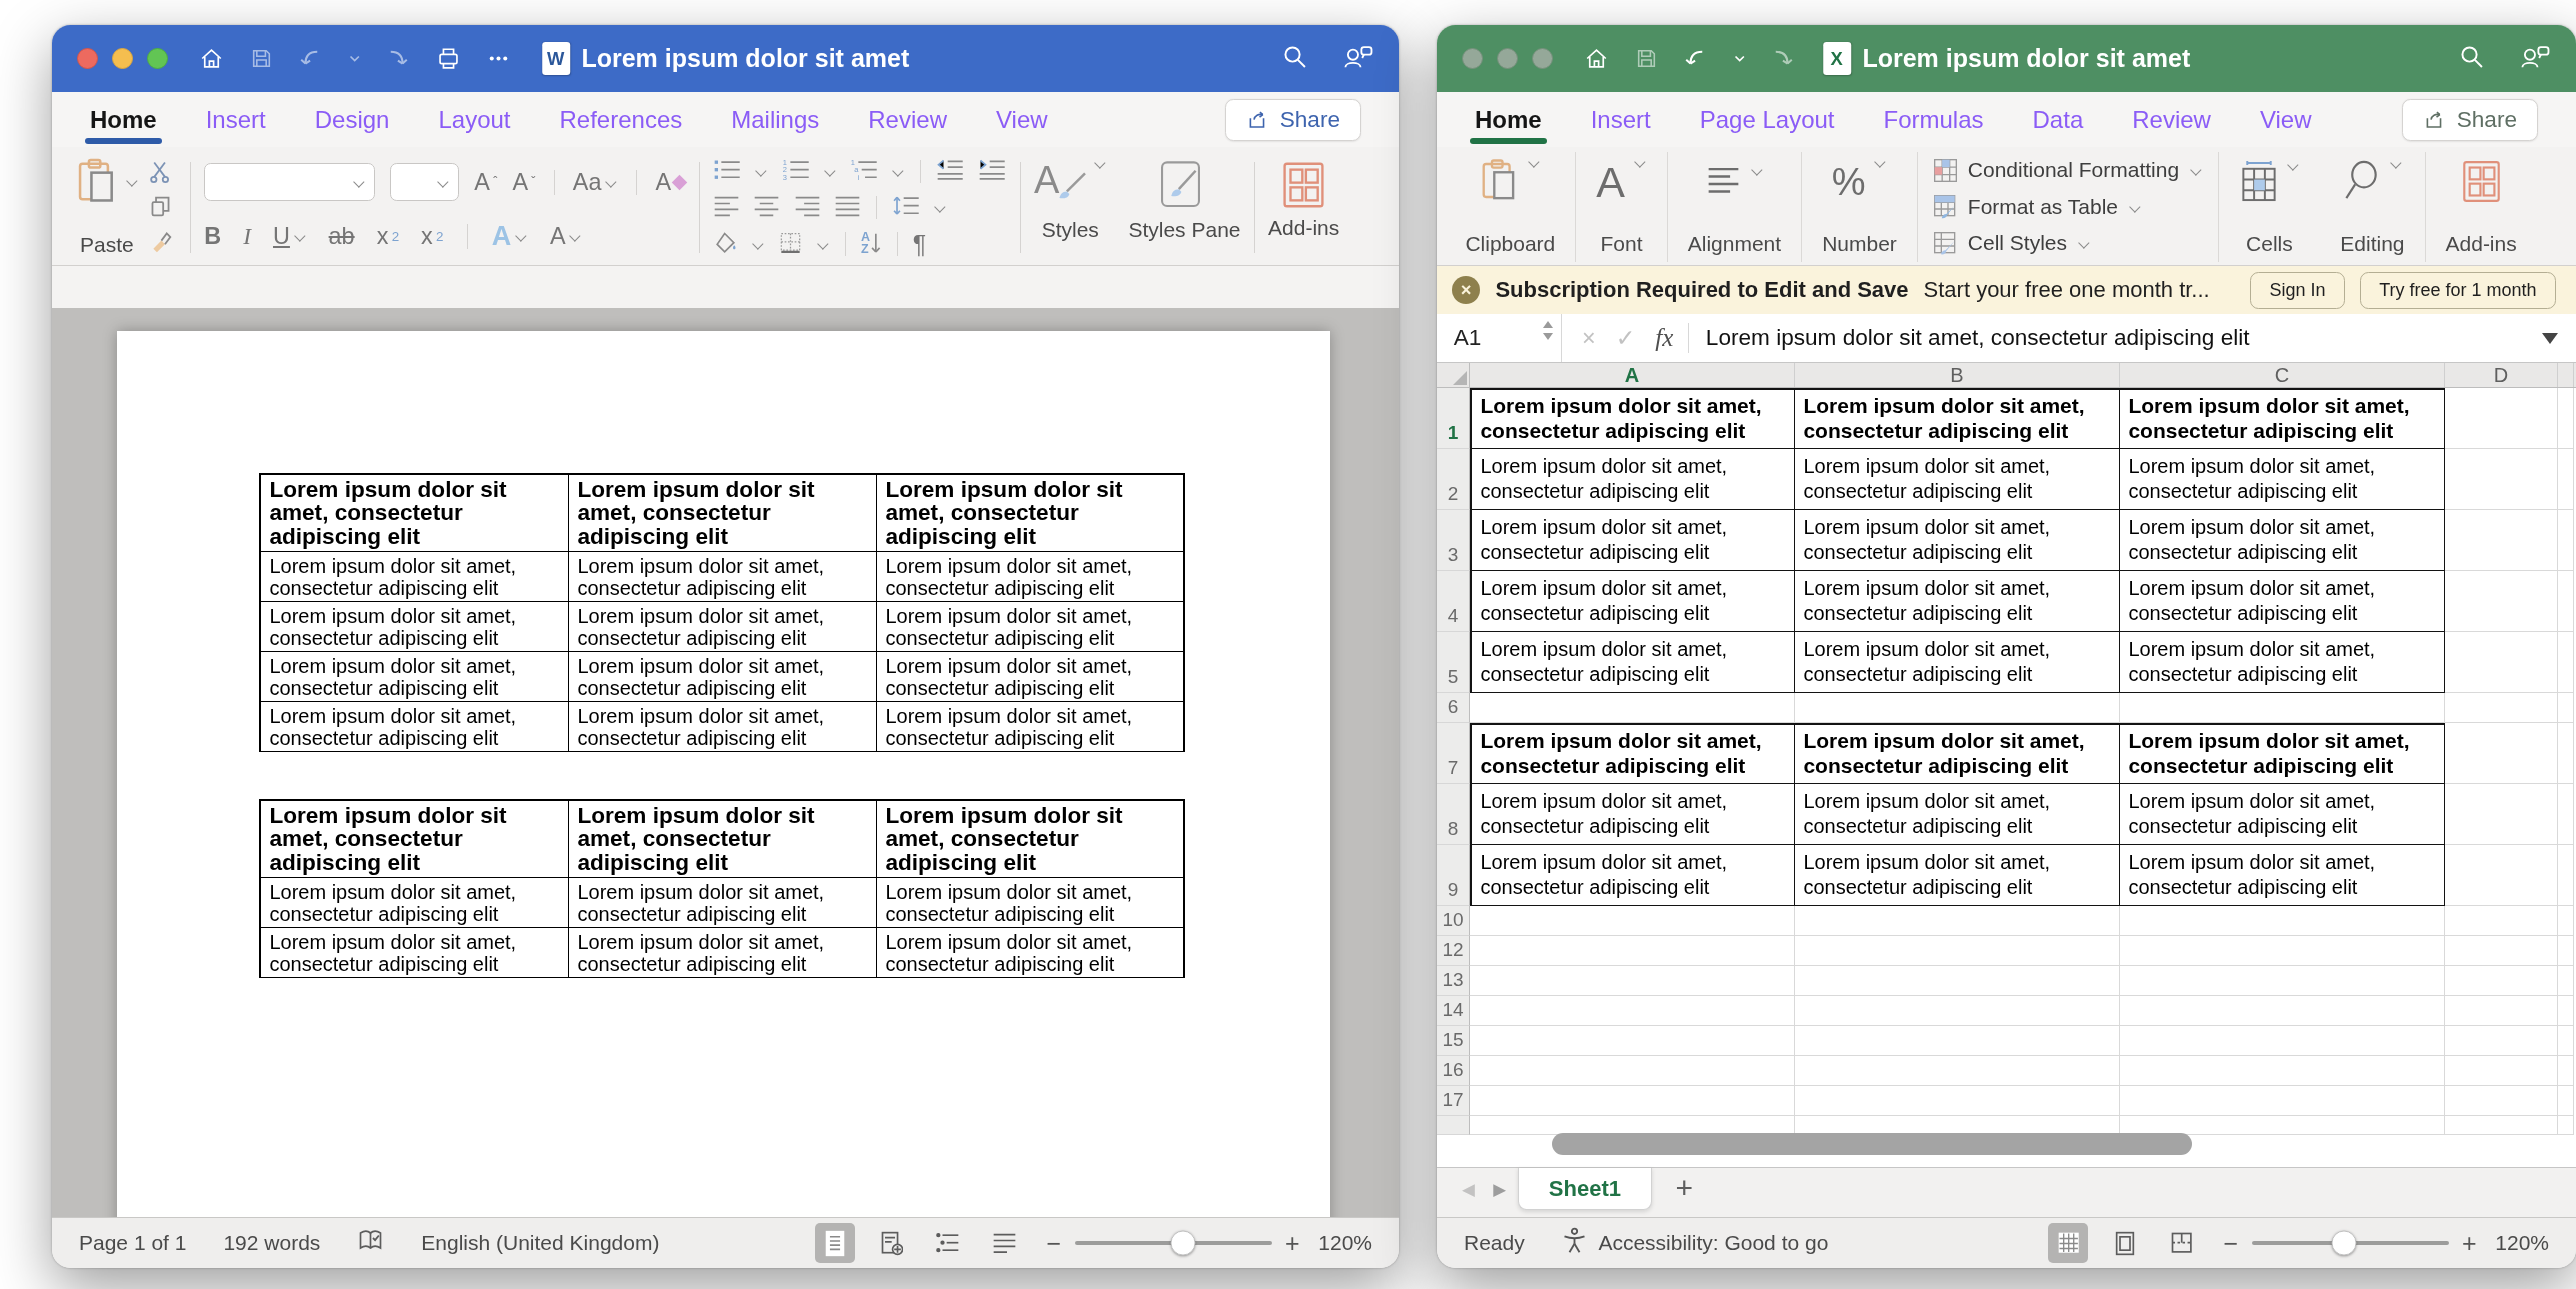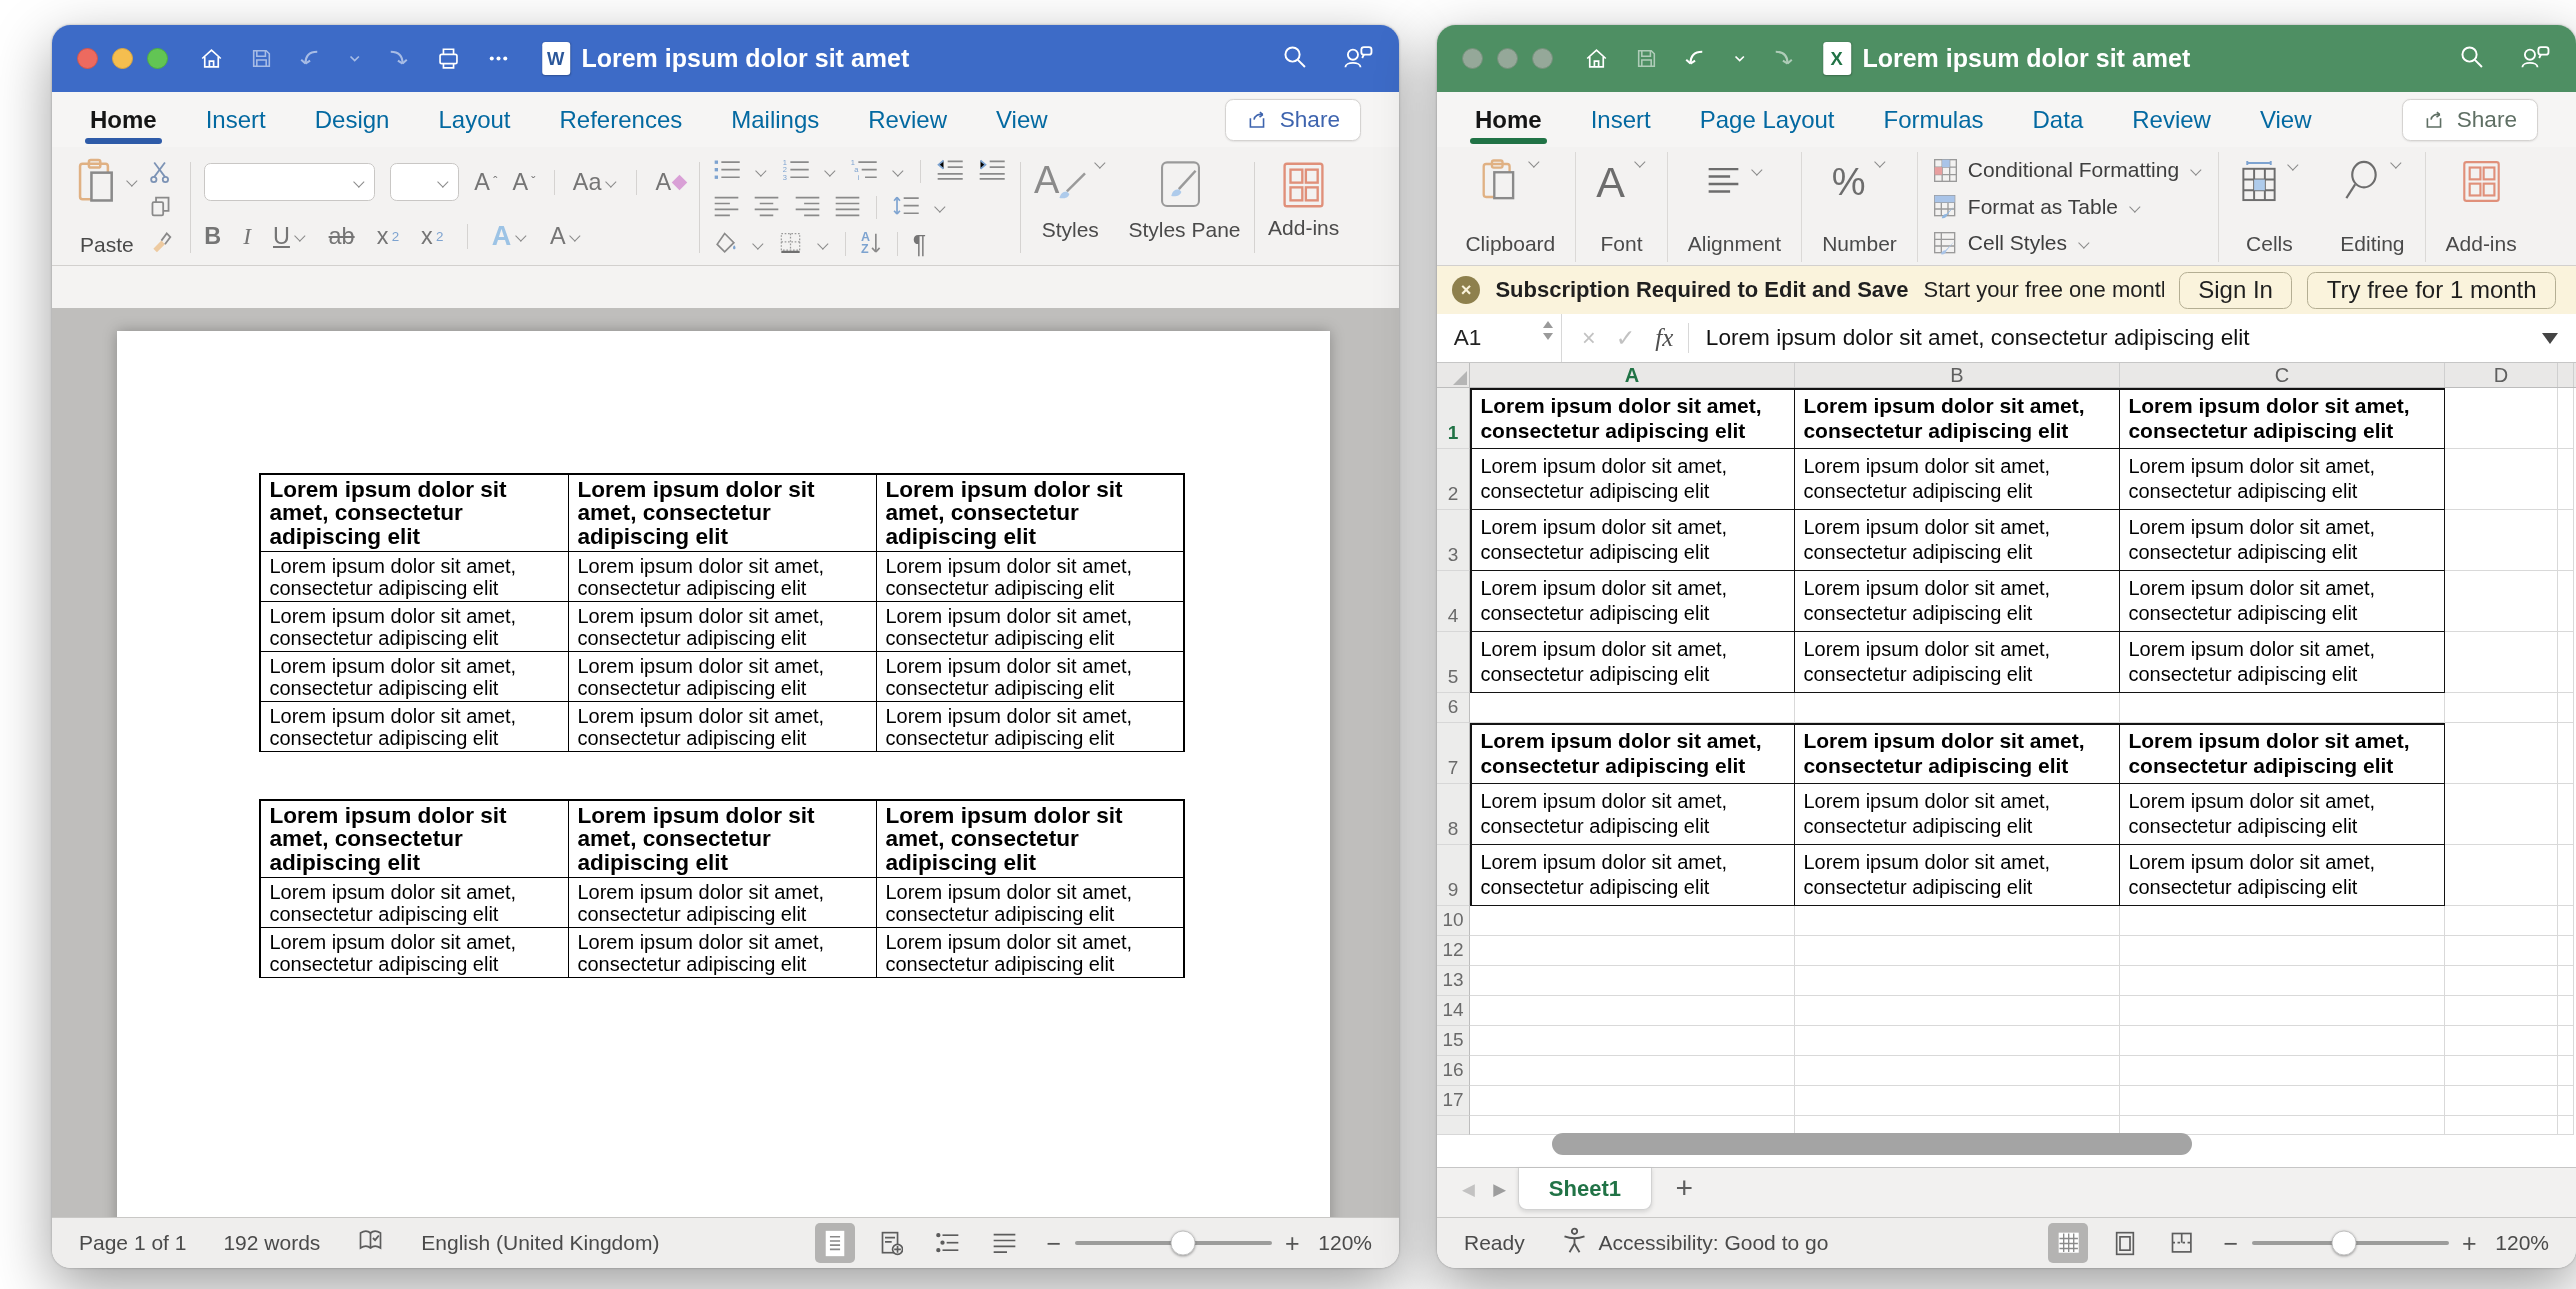--- a/index.html
+++ b/index.html
@@ -26,21 +26,21 @@
   .tb-title { position:absolute; left:50%; top:0; height:67px; transform:translateX(-50%);
               display:flex; align-items:center; gap:11.7px; font-weight:700; font-size:25px; white-space:nowrap; }
   .doc-badge { width:28px; height:33px; background:#fff; border-radius:3.3px; display:flex; align-items:center;
                justify-content:center; font-weight:700; font-size:18.4px; box-shadow:0 0.8px 1.7px rgba(0,0,0,.25); }
   #word-win .doc-badge { color:#2b579a; }
   #xl-win   .doc-badge { color:#217346; }
   .tb-right { margin-left:auto; display:flex; align-items:center; gap:33px; }
 
   
   .tabbar { height:55px; background:#f6f5f4; display:flex; align-items:center; padding:0 38px; gap:49px; }
-  .tab { font-size:24px; color:#0369a1; position:relative; cursor:default; white-space:nowrap; }
+  .tab { font-size:24px; color:#8b5cf6; position:relative; cursor:default; white-space:nowrap; }
   .tab.active { font-weight:700; color:#151515; }
   .tab.active::after { content:""; position:absolute; left:-5px; right:-5px; bottom:-10px; height:5.9px; border-radius:3.3px; }
   #word-win .tab.active::after { background:#2e5ba8; }
   #xl-win   .tab.active::after { background:#217346; }
   .share-btn { margin-left:auto; background:#fff; border:0.8px solid #d5d3d1; border-radius:8.4px; height:42px;
                padding:0 20px; display:flex; align-items:center; gap:10px; font-size:22.6px; box-shadow:0 0.8px 1.7px rgba(0,0,0,.08); }
   #word-win .share-btn { color:#3e64ae; }
   #xl-win   .share-btn { color:#5f6f64; }
 
   
@@ -76,21 +76,21 @@
   .bigPct { font-size:38px; color:#6d6d6d; line-height:50px; }
 
   
   .banner { position:absolute; top:241px; left:0; right:0; height:49px; background:#faf3dc; border-bottom:0.8px solid #e8e0c4;
             display:flex; align-items:center; padding:0 15px; gap:15px; }
   .banner-x { width:28.4px; height:28.4px; border-radius:50%; background:#8e804d; color:#faf3dc; font-size:18.4px; font-weight:700;
               display:flex; align-items:center; justify-content:center; flex:0 0 auto; }
   .banner-title { font-weight:700; font-size:22px; color:#1f1f1f; white-space:nowrap; }
   .banner-msg { font-size:22px; color:#1f1f1f; white-space:nowrap; overflow:hidden; }
   .bbtns { margin-left:auto; display:flex; gap:15px; padding-right:5px; }
-  .bbtn { height:37px; border:1.7px solid #b4ae93; border-radius:8.4px; background:transparent; font-size:24px; color:#1f1f1f;
+  .bbtn { height:37px; border:1.7px solid #b4ae93; border-radius:8.4px; background:transparent; font-size:18px; color:#1f1f1f;
           display:flex; align-items:center; padding:0 18.4px; white-space:nowrap; font-family:"Liberation Sans",sans-serif; }
 
   
   .fbar { position:absolute; top:289px; left:0; right:0; height:49px; background:#fff; border-bottom:1.7px solid #c6c6c6;
           display:flex; align-items:center; }
   .namebox { width:125px; height:100%; display:flex; align-items:center; padding-left:16.7px; font-size:22.6px; color:#222; position:relative;
              border-right:0.8px solid #d8d8d8; }
   .spin { position:absolute; right:8.4px; top:6.7px; display:flex; flex-direction:column; gap:5px; }
   .spin i { width:0; height:0; border-left:5.9px solid transparent; border-right:5.9px solid transparent; }
   .spin .up { border-bottom:7.5px solid #9a9a9a; }

